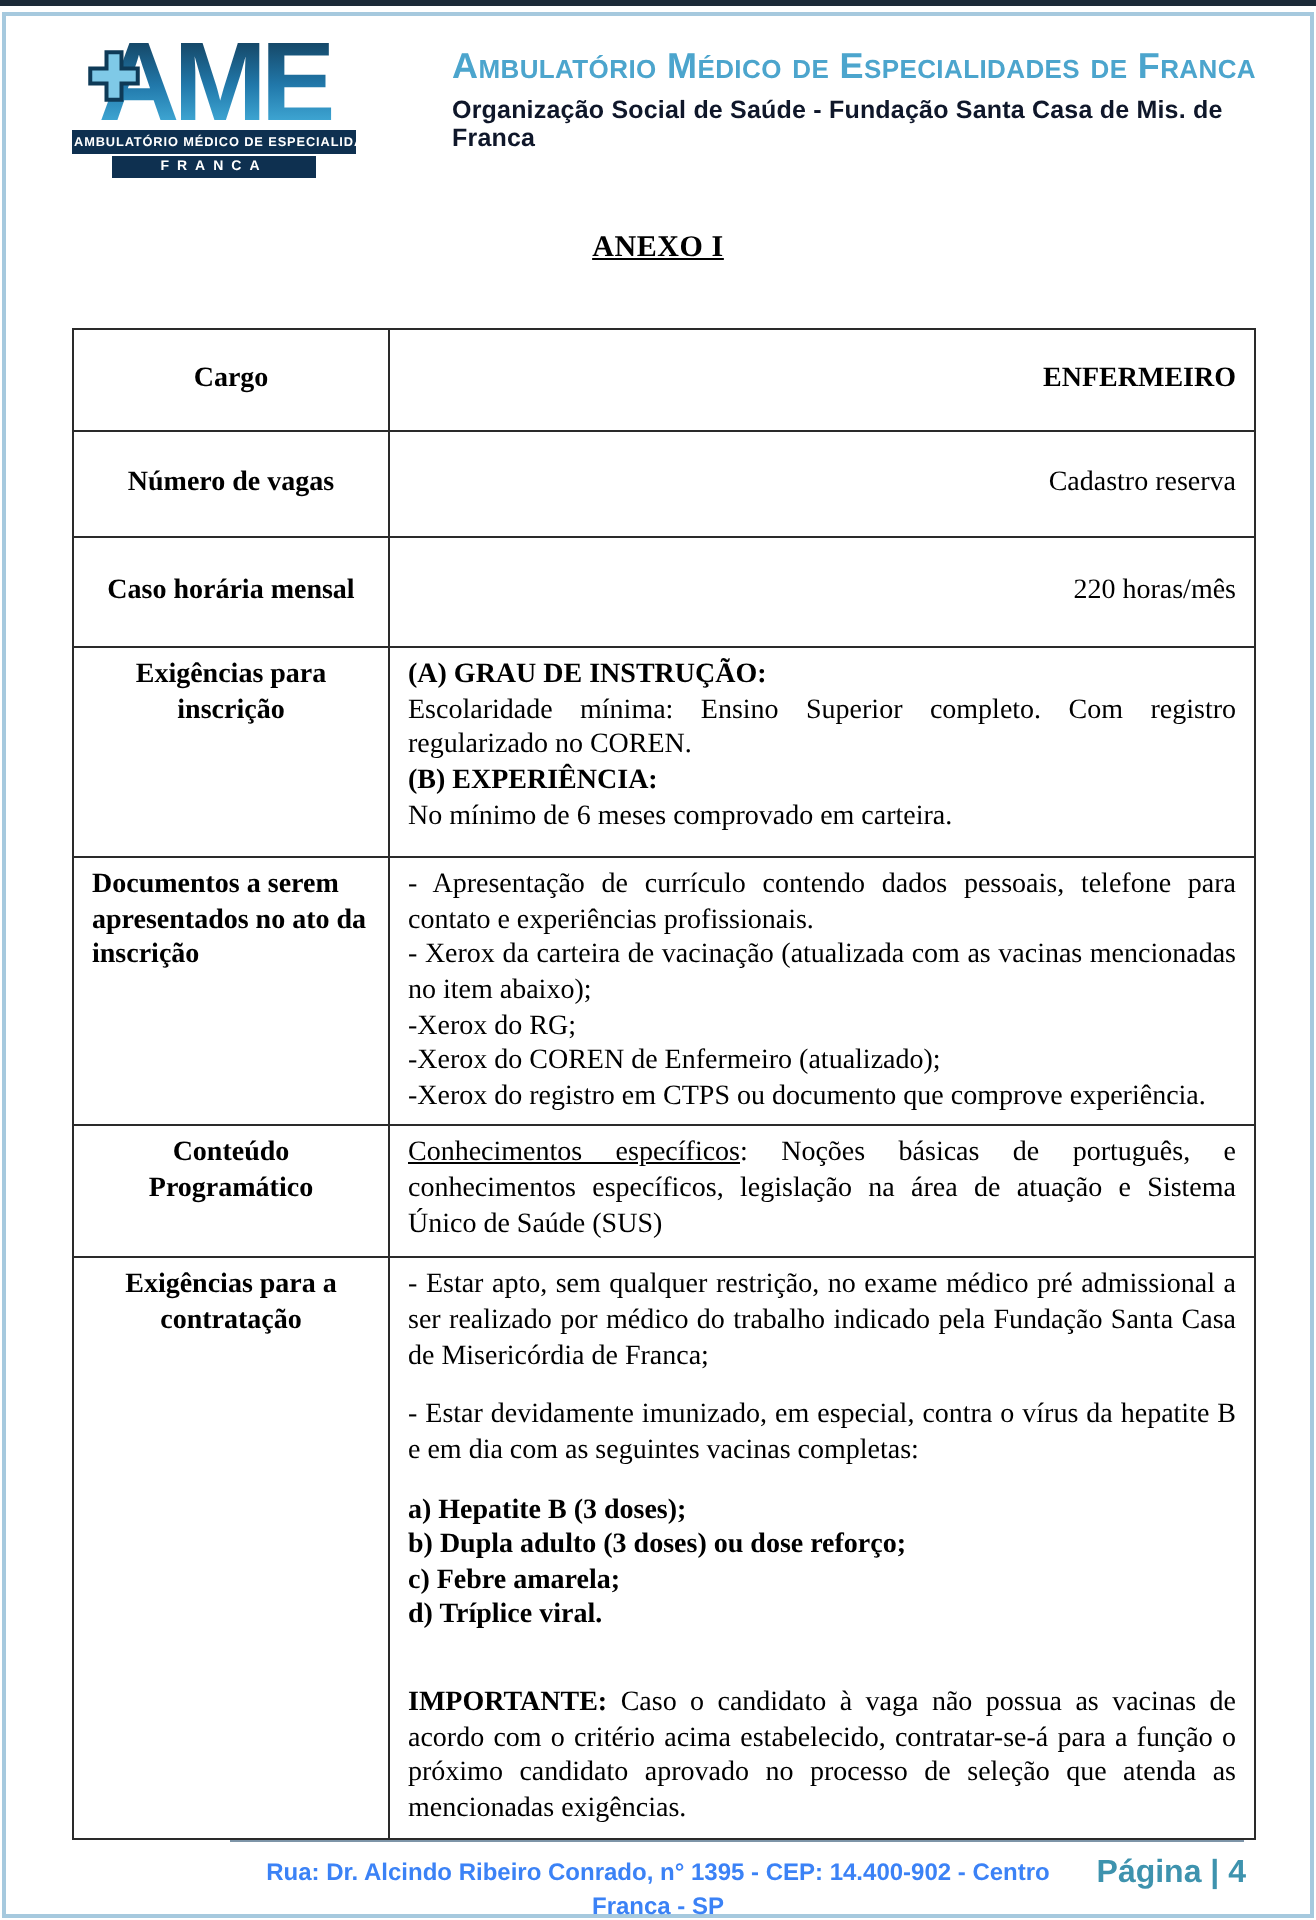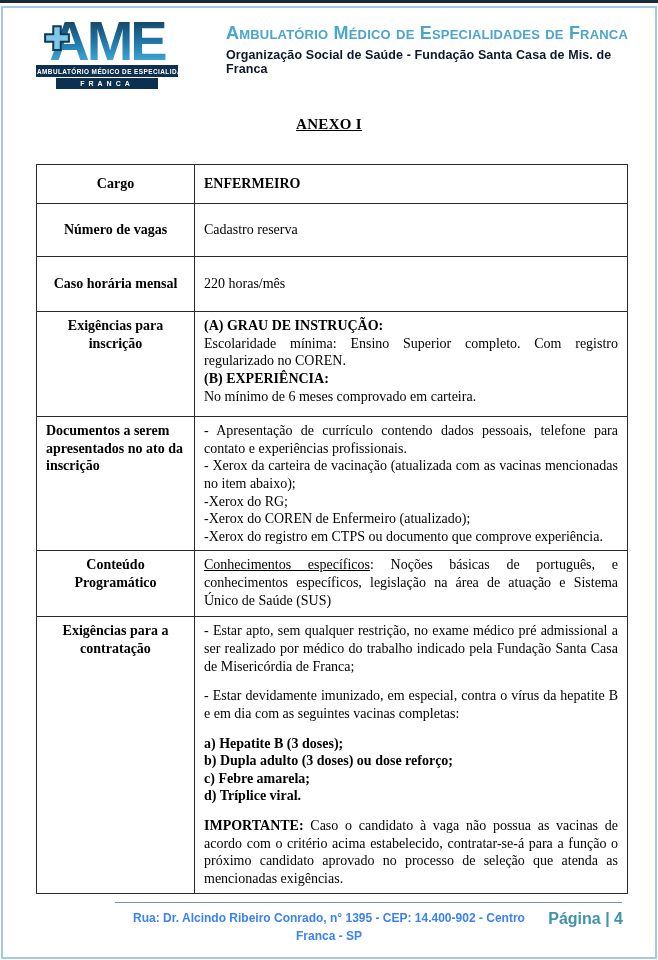--- a/index.html
+++ b/index.html
@@ -58,31 +58,31 @@
   }
   
   table.spec {
     border-collapse:collapse; table-layout:fixed;
     width:592px; margin:31px 0 0 33px;
     font-size:14px; line-height:1.26; color:#000;
   }
   table.spec td { border:1.5px solid #2a2a2a; padding:5px 9px; vertical-align:top; }
   td.lbl { width:158px; text-align:center; font-weight:bold; }
   td.lbl-left { text-align:left; padding-left:6px; }
-  tr.r1 { height:39px; } tr.r2 { height:53px;padding-left:31px; } tr.r3 { height:55px; }
+  tr.r1 { height:51px; } tr.r2 { height:53px;padding-left:31px; } tr.r3 { height:55px; }
   tr.r4 { height:105px; } tr.r5 { height:127px; } tr.r6 { height:66px; }
   tr.r7 { height:271px; }
   tr.mid td { vertical-align:middle; }
-  td.val-center { text-align:left; }
+  td.val-center { text-align:right; }
   td.pad-extra { padding-top:12px; }
   .bold { font-weight:bold; }
   .just { text-align:justify; }
   .uline { text-decoration:underline; }
   .para { margin-bottom:12px; }
-  .vaccine-list { margin-bottom:12px; }
+  .vaccine-list { margin-bottom:26px; }
   
   .doc-footer { margin-top:auto; padding-bottom:12px; font-family:"Liberation Sans", sans-serif; }
   .footer-rule { border-top:1.5px solid #7e95a8; margin:0 33px 7px 112px; }
   .footer-row { position:relative; }
   .footer-address {
     text-align:center; color:#3b82f6; font-size:12px; font-weight:600;
     line-height:1.45; margin:0 70px;
   }
   .footer-page {
     position:absolute; right:32px; top:0;

